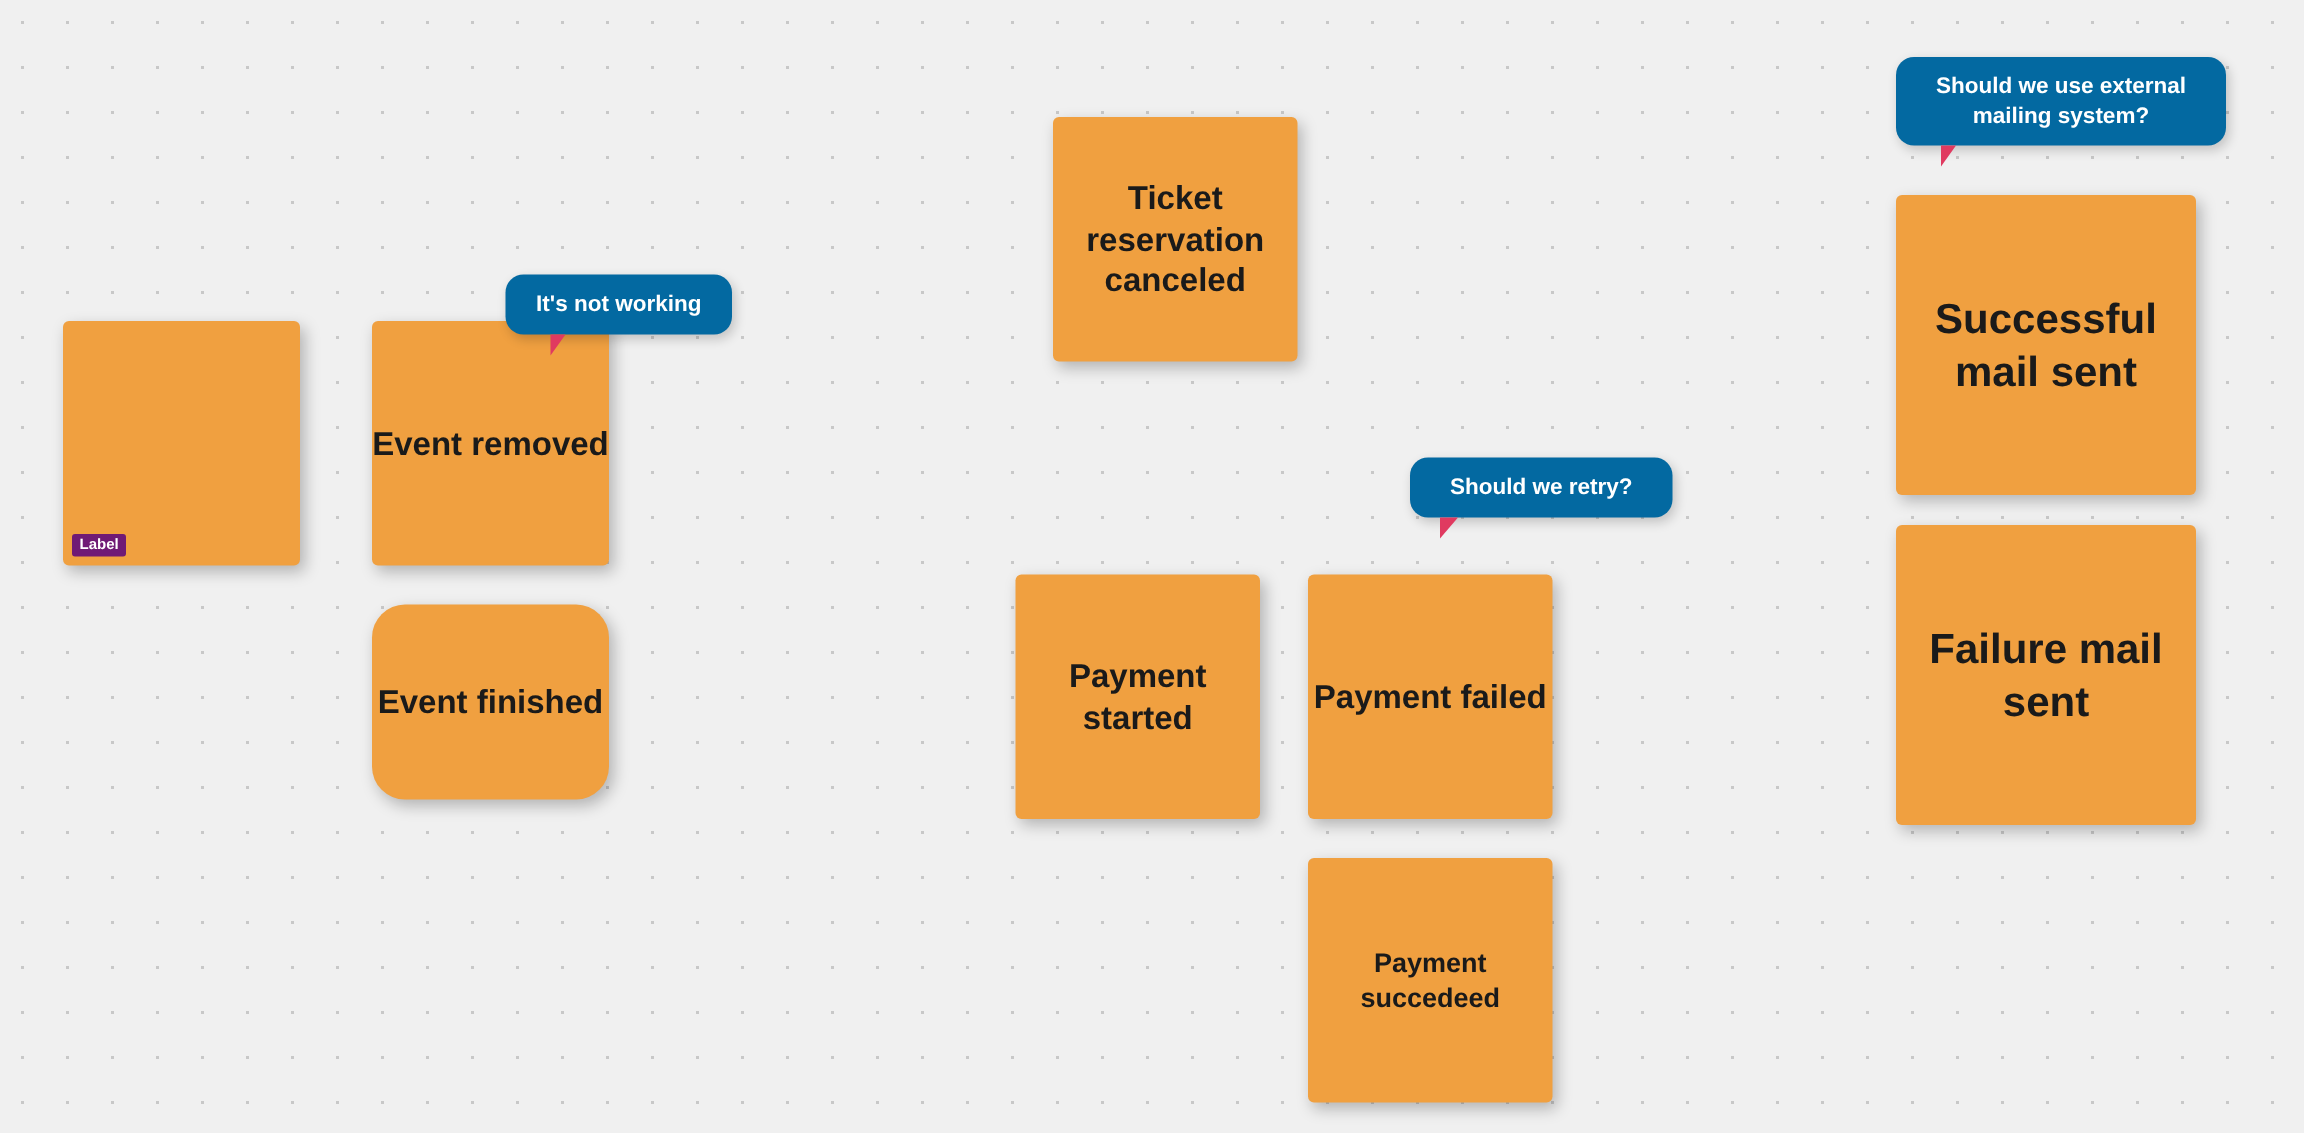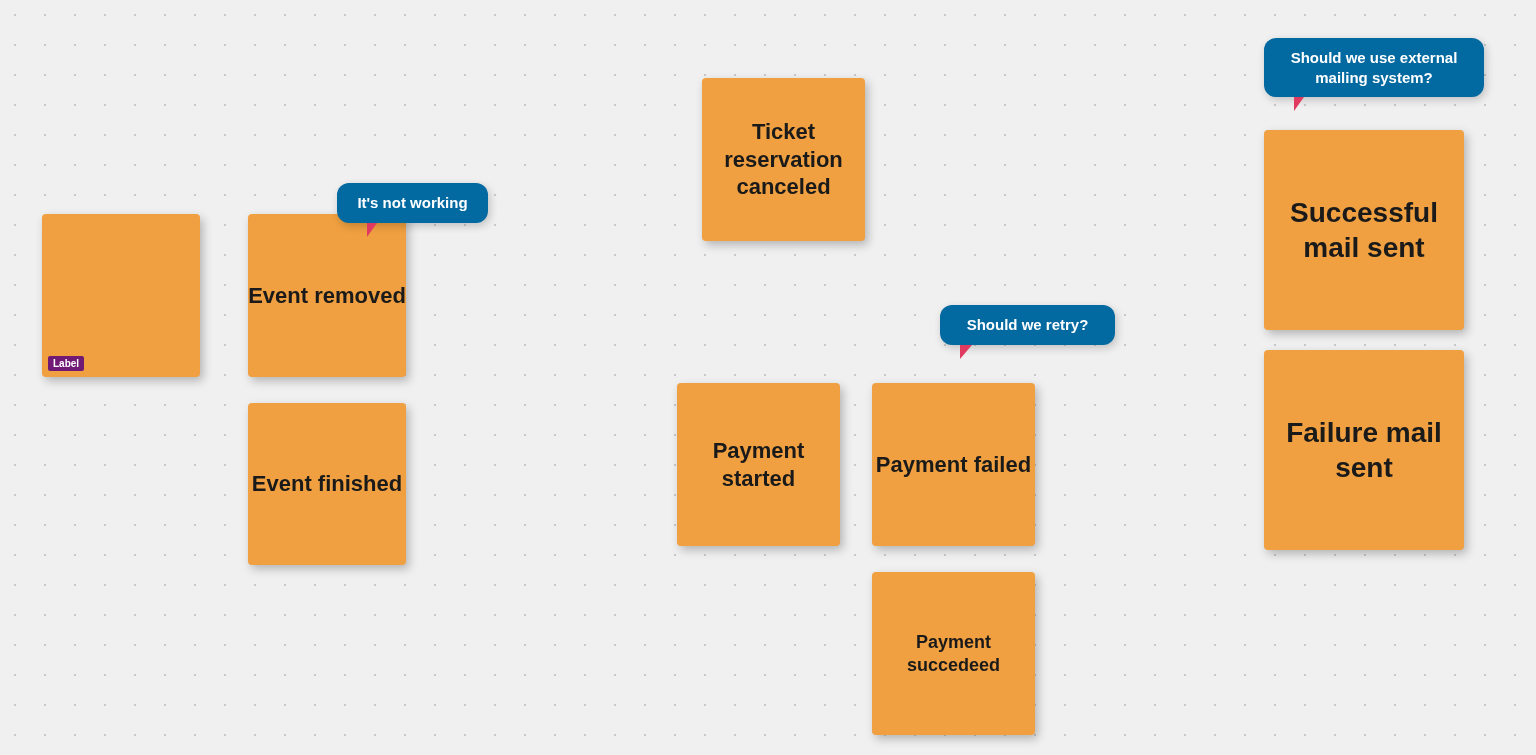--- a/index.html
+++ b/index.html
@@ -114,21 +114,21 @@
 <div class="canvas">
 
   <div class="sticky" style="left:42px; top:214px; width:158px; height:163px;">
     <span class="label-badge">Label</span>
   </div>
 
   <div class="sticky" style="left:248px; top:214px; width:158px; height:163px;">
     <span class="sticky-text">Event removed</span>
   </div>
 
-  <div class="sticky" style="left:248px; top:403px; width:158px; height:162px;">
+  <div class="sticky" style="left:248px; top:403px; width:158px; height:130px;border-radius:22px;">
     <span class="sticky-text">Event finished</span>
   </div>
 
 
   <div class="sticky" style="left:702px; top:78px; width:163px; height:163px;">
     <span class="sticky-text">Ticket reservation canceled</span>
   </div>
 
   <div class="sticky" style="left:677px; top:383px; width:163px; height:163px;">
     <span class="sticky-text">Payment started</span>

